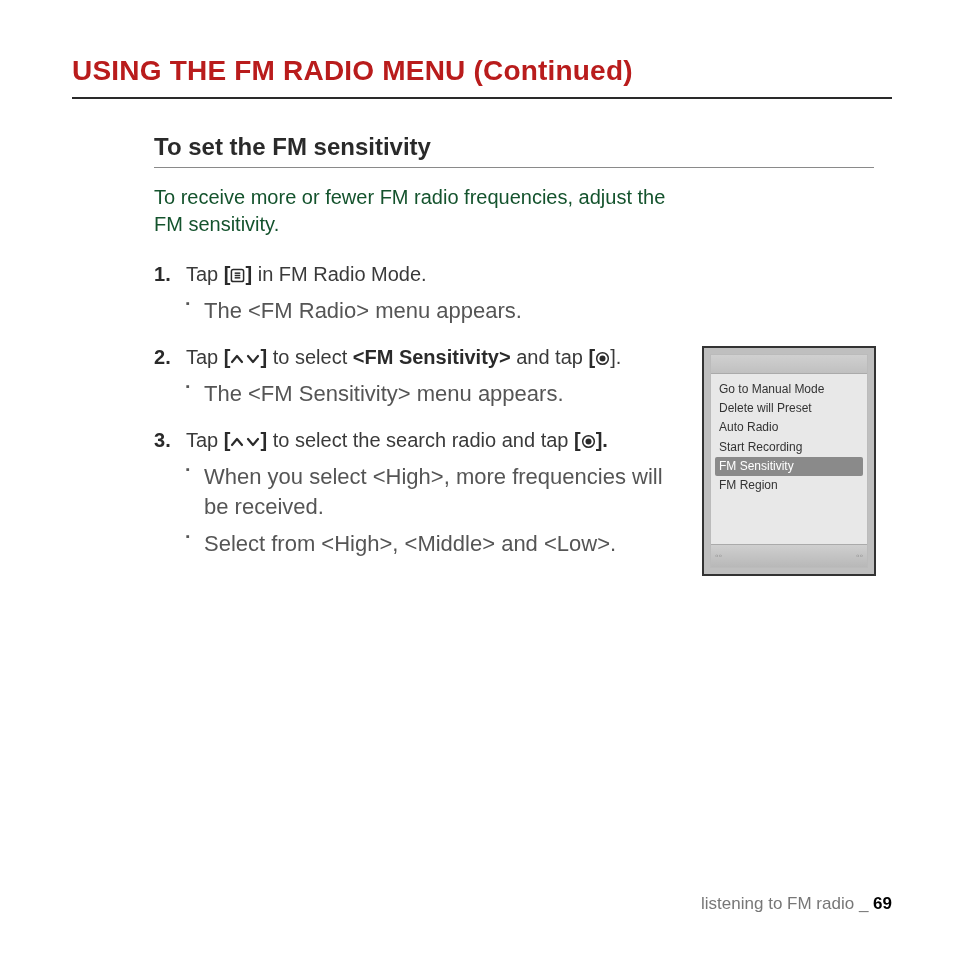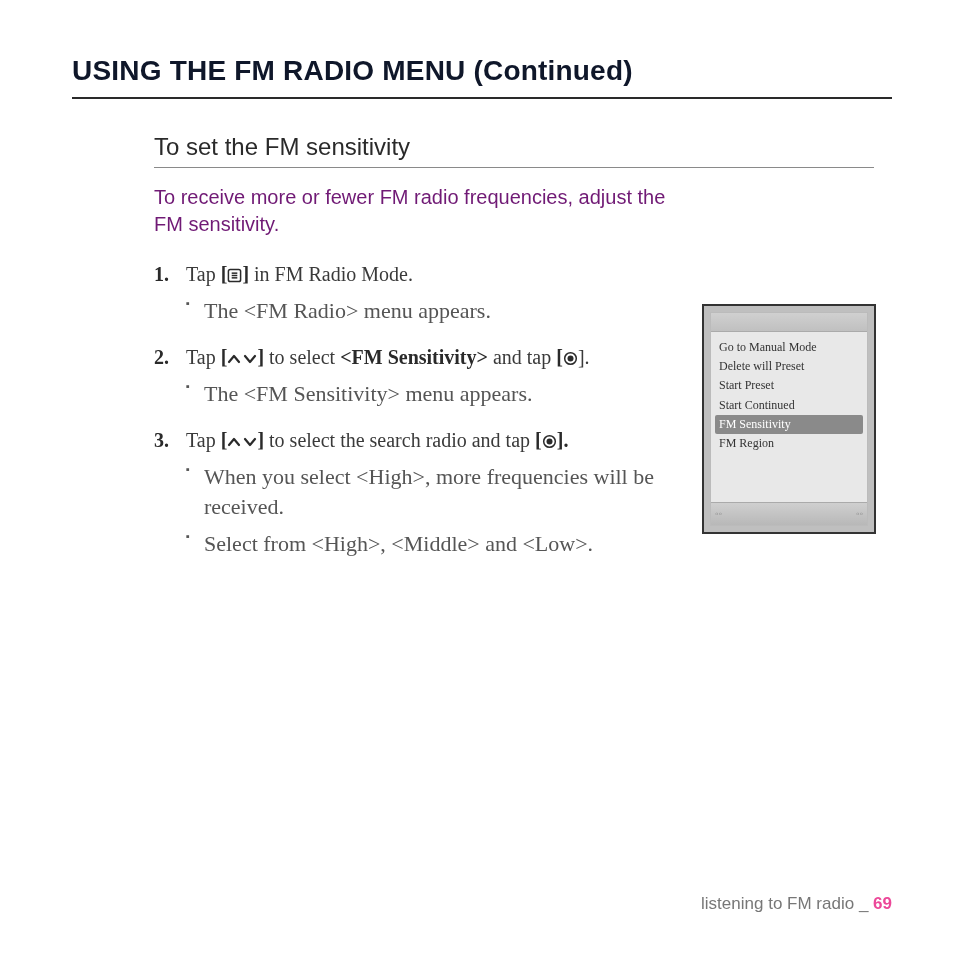--- a/index.html
+++ b/index.html
@@ -16,47 +16,46 @@
   .page {
     position: relative;
     width: 954px;
     height: 954px;
     box-sizing: border-box;
     padding: 55px 62px 0 72px;
   }
   .h1 {
     font-size: 28px;
     font-weight: bold;
-    color: #0f172a;
+    color: #b91c1c;
     padding-bottom: 10px;
     border-bottom: 2px solid #2a2a2a;
     margin-bottom: 34px;
     letter-spacing: 0.2px;
   }
   .h2 {
     font-size: 24px;
-    font-weight: normal;
+    font-weight: bold;
     color: #2a2a2a;
     border-bottom: 1px solid #8a8a8a;
     padding-bottom: 6px;
     margin: 0 0 16px 82px;
     width: 720px;
   }
   .intro {
     margin: 0 0 22px 82px;
     font-size: 20px;
     line-height: 1.35;
-    color: #701a75;
+    color: #14532d;
     width: 520px;
   }
   .body-row {
     display: flex;
-    align-items: center;
+    align-items: flex-end;
     margin-left: 82px;
-    font-family: Liberation Serif, serif;
   }
   .steps {
     flex: 0 0 520px;
     font-size: 20px;
     color: #3a3a3a;
   }
   ol.steps-list {
     list-style: none;
     margin: 0;
     padding: 0;
@@ -162,21 +161,21 @@
   }
 
   
   .pgfoot {
     position: absolute;
     right: 62px;
     bottom: 40px;
     font-size: 17px;
     color: #777;
   }
-  .pgfoot .pn { font-weight: bold; color: #ec4899; }
+  .pgfoot .pn { font-weight: bold; color: #000000; }
 </style>
 </head>
 <body>
 
 <div class="page">
 
   <div class="h1">USING THE FM RADIO MENU (Continued)</div>
 
   <div class="h2">To set the FM sensitivity</div>
 
@@ -238,22 +237,22 @@
 
       </ol>
     </div>
 
     <div class="device">
       <div class="device-inner">
         <div class="device-header"></div>
         <ul class="menu">
           <li>Go to Manual Mode</li>
           <li>Delete will Preset</li>
-          <li>Start Preset</li>
-          <li>Start Continued</li>
+          <li>Auto Radio</li>
+          <li>Start Recording</li>
           <li class="sel">FM Sensitivity</li>
           <li>FM Region</li>
         </ul>
         <div class="device-footer">
           <span>◦◦</span>
           <span>◦◦</span>
         </div>
       </div>
     </div>
 

